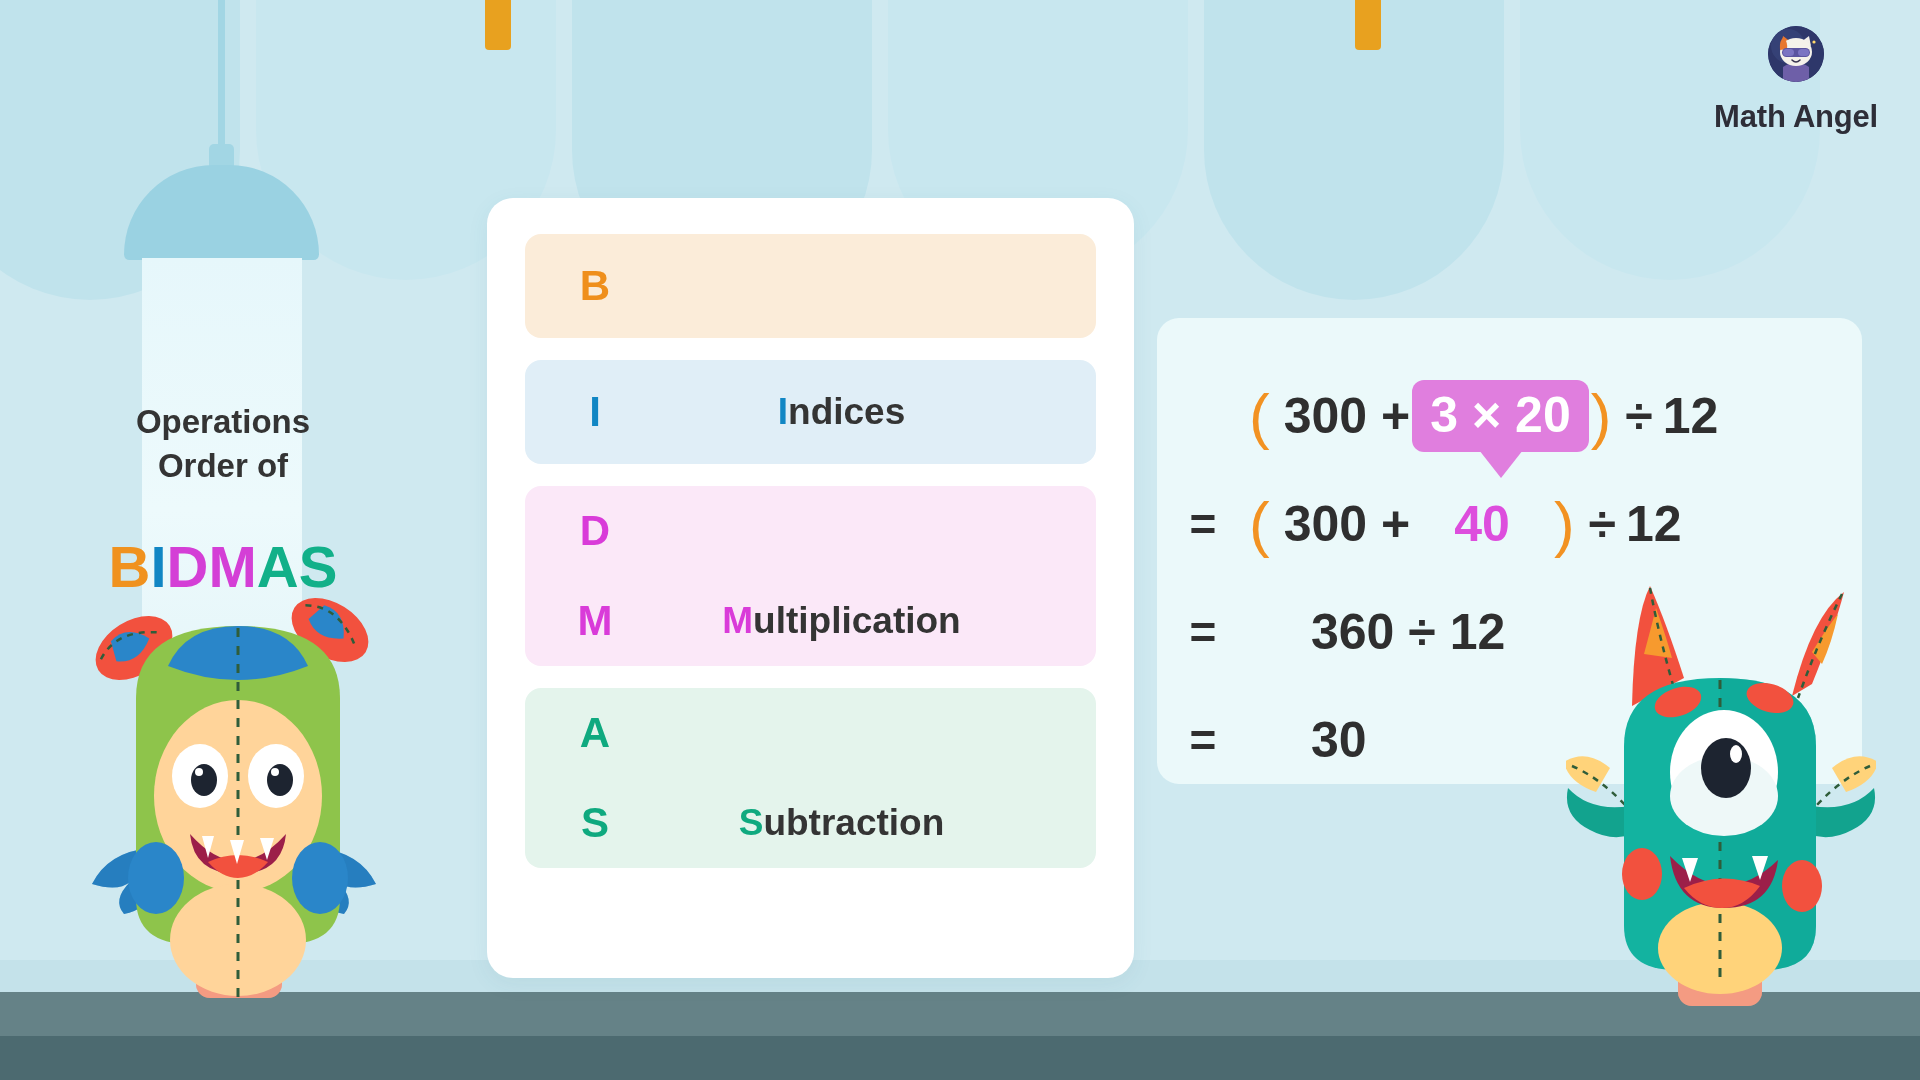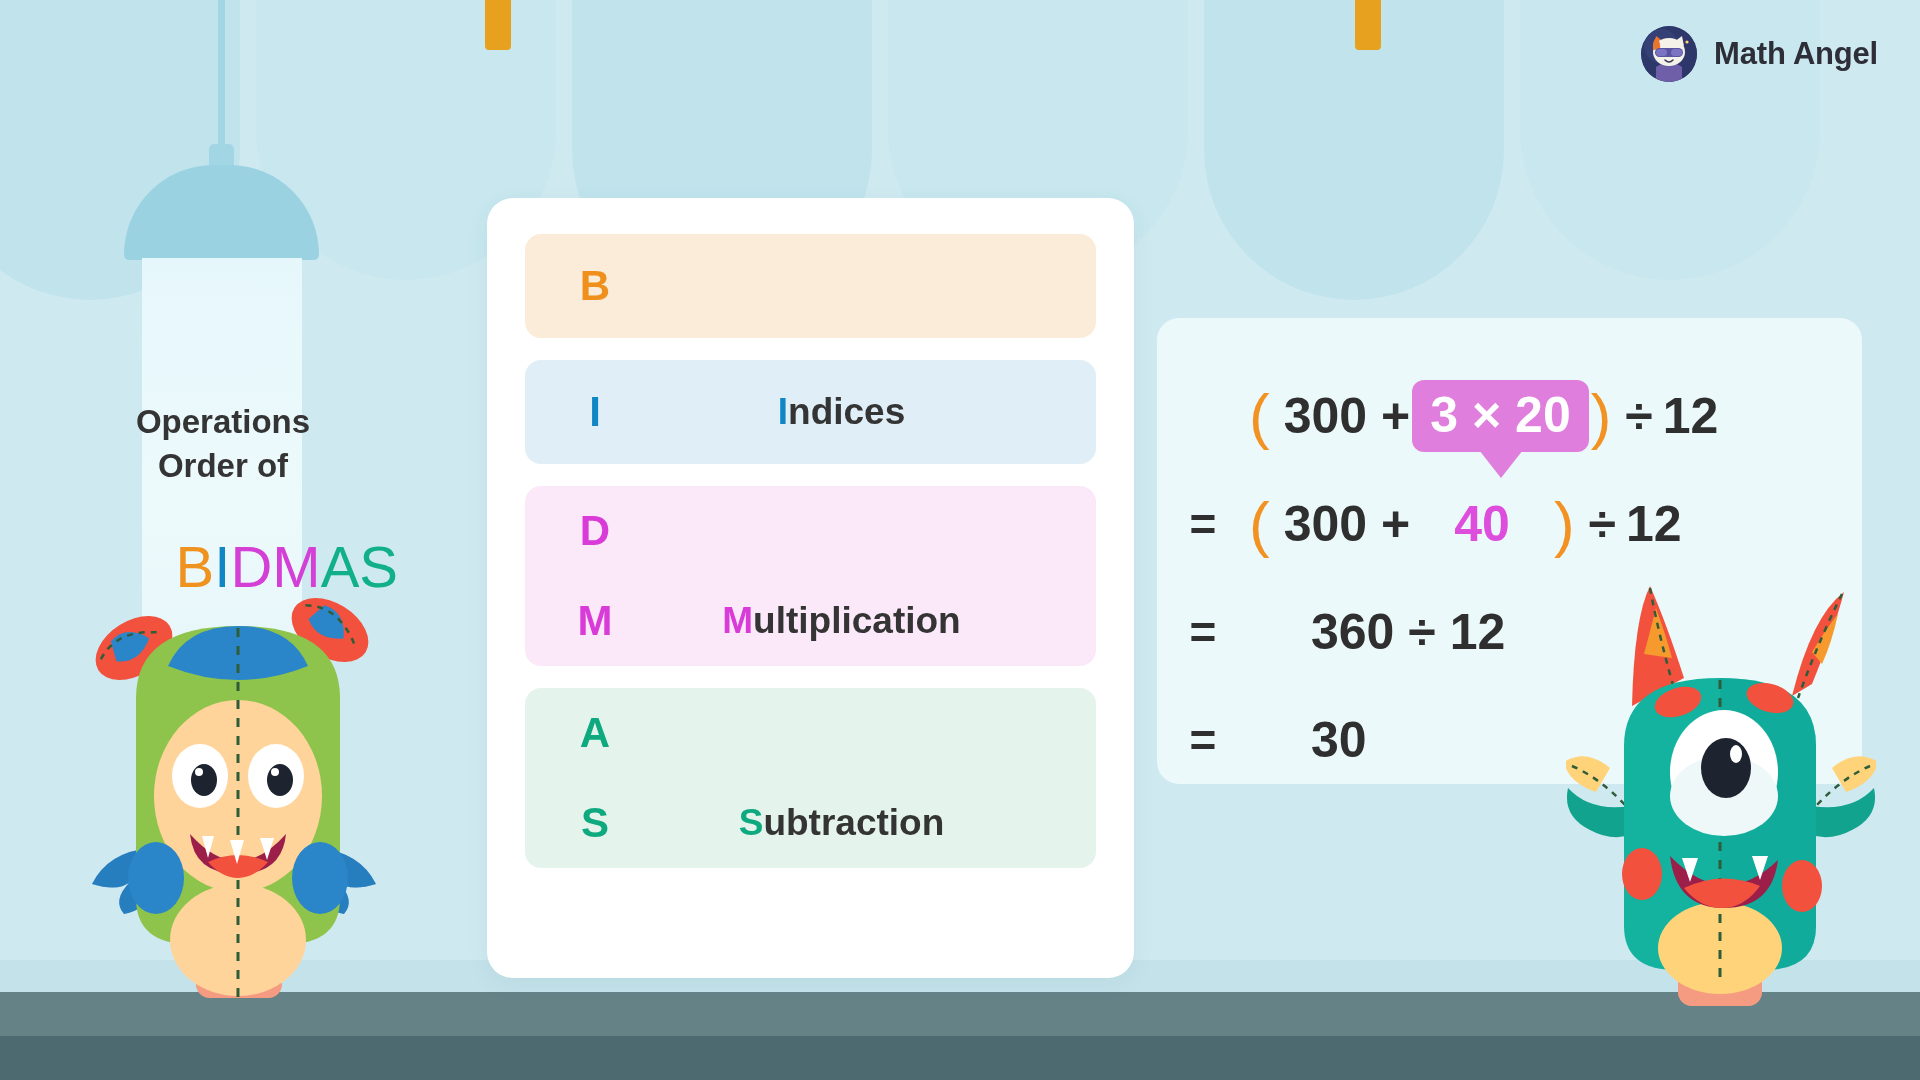--- a/index.html
+++ b/index.html
@@ -51,30 +51,30 @@
   .screw { position:absolute; top:24px; width:17px; height:17px; border-radius:50%;
            border:4px solid #e2a928; }
   .screw.l { left:42px; }
   .screw.r { left:935px; }
   .banner-title {
     font-size:57px; font-weight:700; color:#343434; letter-spacing:-0.4px;
     position:relative; z-index:2;
   }
 
   
-  .logo { position:absolute; right:42px; top:26px; display:flex; align-items:center; gap:17px; }
+  .logo { position:absolute; right:42px; top:26px; display:flex; align-items:center; gap:17px;flex-direction:column; }
   .logo-badge { width:56px; height:56px; border-radius:50%;
     background:radial-gradient(circle at 35% 30%, #4a5d96 0%, #2c3566 65%, #242c55 100%);
     position:relative; overflow:hidden; flex:0 0 auto;}
   .logo-text { font-size:31px; font-weight:600; color:#2e2e38; letter-spacing:-0.2px; }
 
   
   .left-label { position:absolute; left:48px; top:400px; width:350px; text-align:center; }
   .left-label .ln { font-size:33px; font-weight:700; color:#343434; line-height:1.32; }
-  .bidmas-word { margin-top:46px; font-size:58px; font-weight:400; letter-spacing:0px;text-align:right; }
+  .bidmas-word { margin-top:46px; font-size:58px; font-weight:700; letter-spacing:0px; }
   .bidmas-word span { display:inline-block; }
 
   
   .center-card {
     position:absolute; left:487px; top:198px; width:647px; height:780px;
     background:#ffffff; border-radius:26px; padding:36px 38px;
     display:flex; flex-direction:column; gap:22px;
     box-shadow:0 6px 22px rgba(60,110,130,0.07);
   }
   .row { border-radius:16px; display:flex; align-items:center; }

